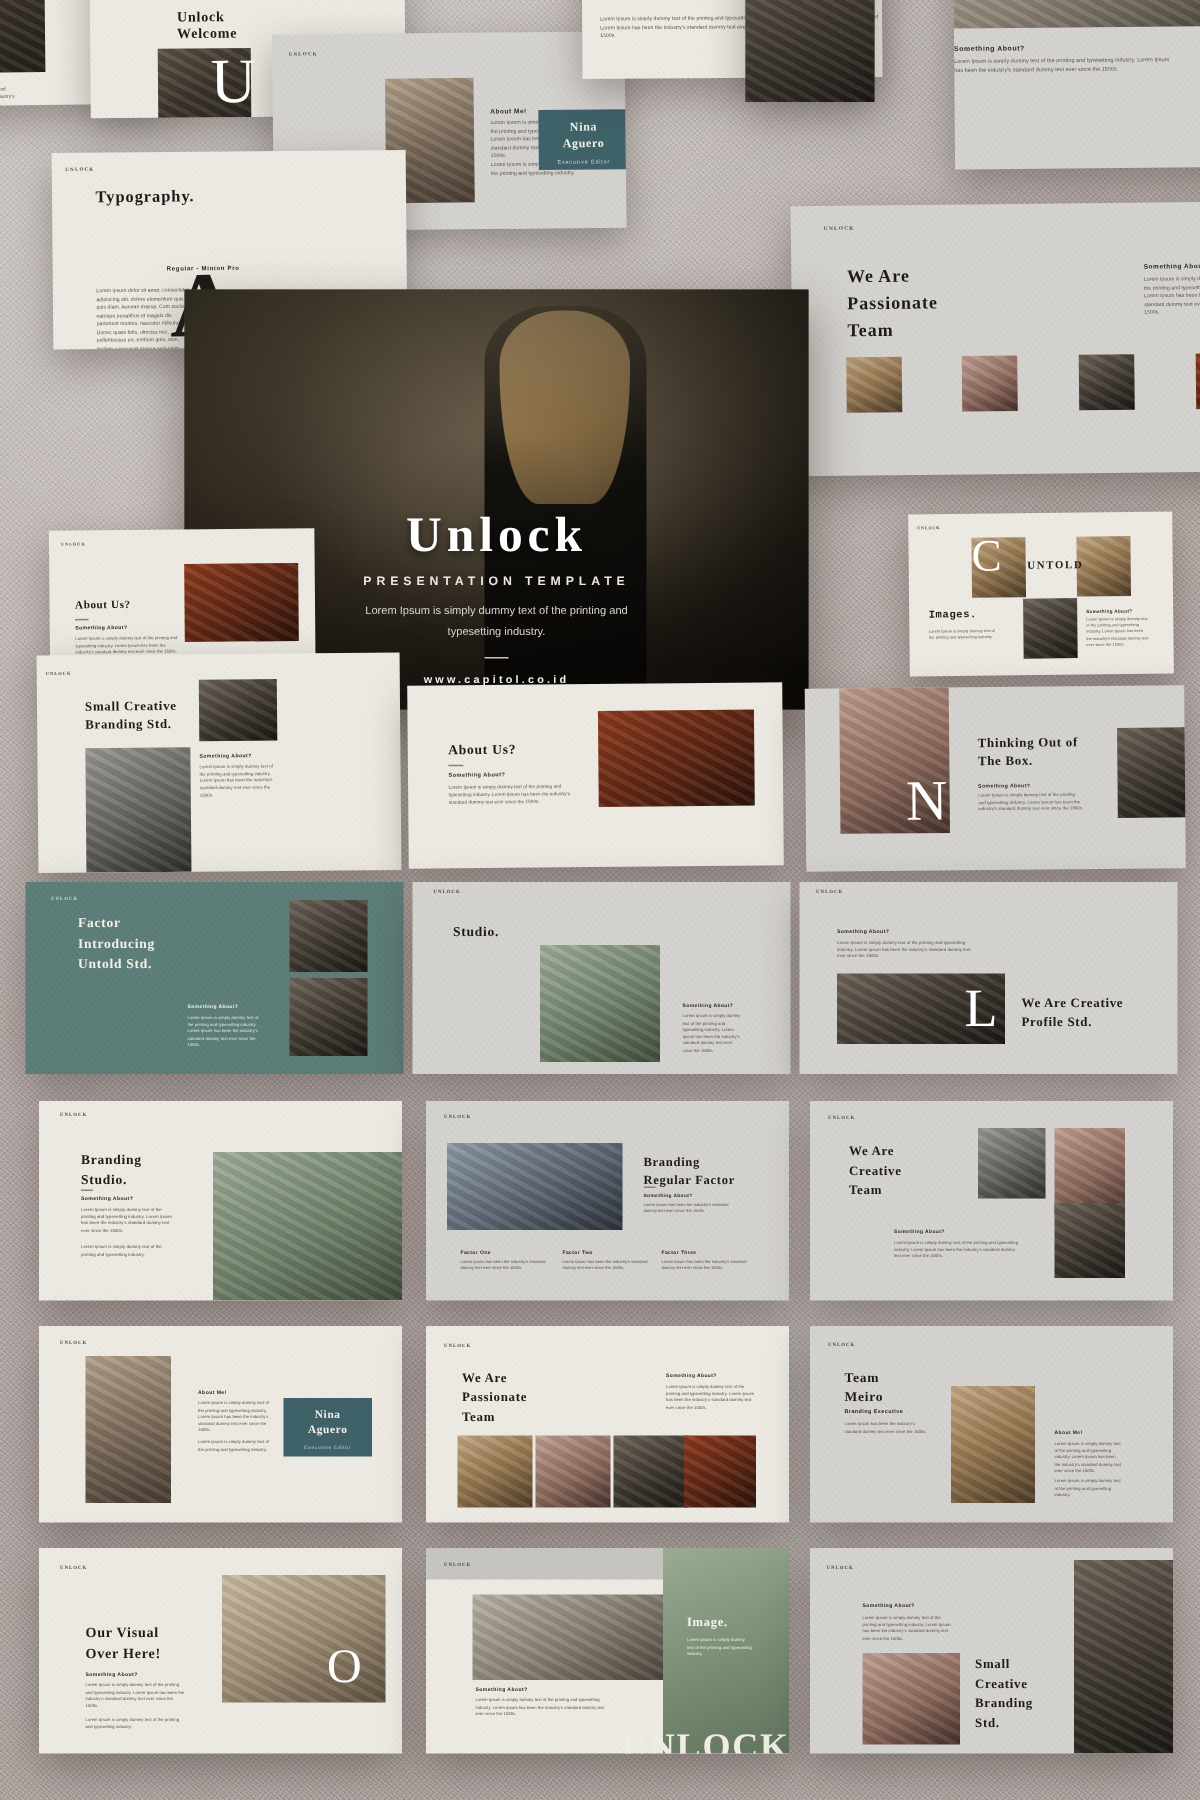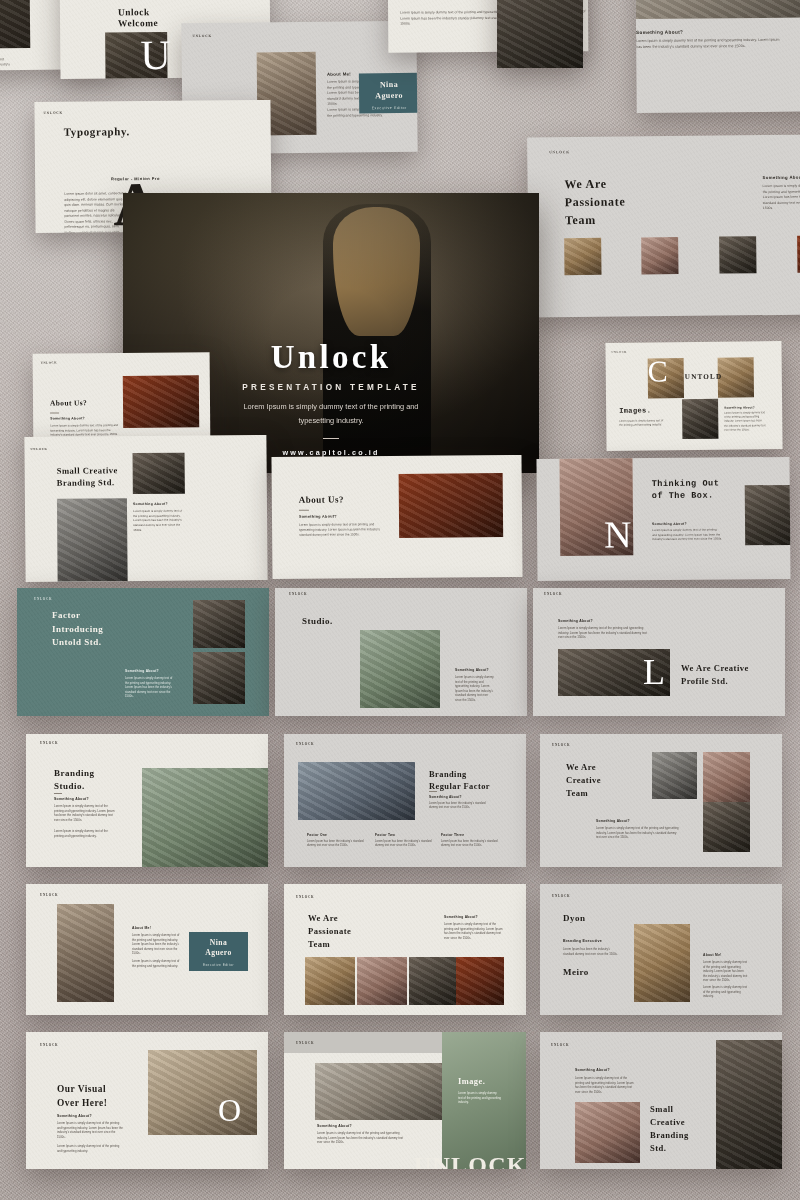--- a/index.html
+++ b/index.html
@@ -223,21 +223,21 @@
   <div class="rule" style="position:absolute; left:27px; top:53px; width:10px;"></div>
   <div class="sub-label" style="position:absolute; left:27px; top:58px; font-size:3.7px;">Something About?</div>
   <div class="body-txt" style="position:absolute; left:27px; top:66px; width:85px; font-size:3.1px;">Lorem Ipsum is simply dummy text of the printing and typesetting industry. Lorem Ipsum has been the industry's standard dummy text ever since the 1500s.</div>
   <div class="ph p-red" style="left:127px; top:18px; width:104px; height:64px;"></div>
 </div>
 
 <div class="slide grey" style="left:537px; top:458px; width:253px; height:122px; transform:rotate(-0.5deg);">
   <div class="paper-tex"></div>
   <div class="ph p-rose" style="left:23px; top:-4px; width:73px; height:101px;"></div>
   <div class="big-letter" style="left:67px; top:57px; font-size:38px;">N</div>
-  <div class="h-serif" style="position:absolute; left:115px; top:20px; width:74px; font-size:8.6px; line-height:1.45;font-family:Liberation Mono, monospace;">Thinking Out of The Box.</div>
+  <div class="h-serif" style="position:absolute; left:115px; top:31px; width:74px; font-size:8.6px; line-height:1.45;">Thinking Out of The Box.</div>
   <div class="sub-label" style="position:absolute; left:115px; top:64px; font-size:3.4px;">Something About?</div>
   <div class="body-txt" style="position:absolute; left:115px; top:70px; width:70px; font-size:2.9px;">Lorem Ipsum is simply dummy text of the printing and typesetting industry. Lorem Ipsum has been the industry's standard dummy text ever since the 1500s.</div>
   <div class="ph p-dark" style="left:208px; top:28px; width:48px; height:60px;"></div>
 </div>
 
 <div class="slide teal" style="left:17px; top:588px; width:252px; height:128px;">
   <div class="paper-tex"></div>
   <div class="brand" style="left:17px; top:9px; font-size:3.2px; color:#cfdad7;">UNLOCK</div>
   <div class="h-serif" style="position:absolute; left:35px; top:21px; width:62px; font-size:9px; line-height:1.5; color:#f4f1ea;">Factor Introducing Untold Std.</div>
   <div class="sub-label" style="position:absolute; left:108px; top:81px; font-size:3.3px; color:#eef2f0;">Something About?</div>
@@ -331,22 +331,22 @@
   <div class="body-txt" style="position:absolute; left:160px; top:38px; width:60px; font-size:2.8px;">Lorem Ipsum is simply dummy text of the printing and typesetting industry. Lorem Ipsum has been the industry's standard dummy text ever since the 1500s.</div>
   <div class="ph p-warm" style="left:21px;  top:73px; width:50px; height:48px;"></div>
   <div class="ph p-rose" style="left:73px;  top:73px; width:50px; height:48px;"></div>
   <div class="ph p-dark" style="left:125px; top:73px; width:50px; height:48px;"></div>
   <div class="ph p-red" style="left:172px; top:73px; width:48px; height:48px;"></div>
 </div>
 
 <div class="slide grey" style="left:540px; top:884px; width:242px; height:131px;">
   <div class="paper-tex"></div>
   <div class="brand" style="left:12px; top:10px; font-size:3.2px;">UNLOCK</div>
-  <div class="h-serif" style="position:absolute; left:23px; top:28px; font-size:9px;">Dyon</div>
-  <div class="h-serif" style="position:absolute; left:23px; top:41px; font-size:9px;margin-top:41px;">Meiro</div>
+  <div class="h-serif" style="position:absolute; left:23px; top:28px; font-size:9px;">Team</div>
+  <div class="h-serif" style="position:absolute; left:23px; top:41px; font-size:9px;">Meiro</div>
   <div class="sub-label" style="position:absolute; left:23px; top:55px; font-size:3.6px;">Branding Executive</div>
   <div class="body-txt" style="position:absolute; left:23px; top:63px; width:56px; font-size:2.8px;">Lorem Ipsum has been the industry's standard dummy text ever since the 1500s.</div>
   <div class="ph p-warm" style="left:94px; top:40px; width:56px; height:78px;"></div>
   <div class="sub-label" style="position:absolute; left:163px; top:69px; font-size:3.3px;">About Me!</div>
   <div class="body-txt" style="position:absolute; left:163px; top:76px; width:45px; font-size:2.8px;">Lorem Ipsum is simply dummy text of the printing and typesetting industry. Lorem Ipsum has been the industry's standard dummy text ever since the 1500s.</div>
   <div class="body-txt" style="position:absolute; left:163px; top:101px; width:45px; font-size:2.8px;">Lorem Ipsum is simply dummy text of the printing and typesetting industry.</div>
 </div>
 
 <div class="slide cream" style="left:26px; top:1032px; width:242px; height:137px;">
   <div class="paper-tex"></div>

